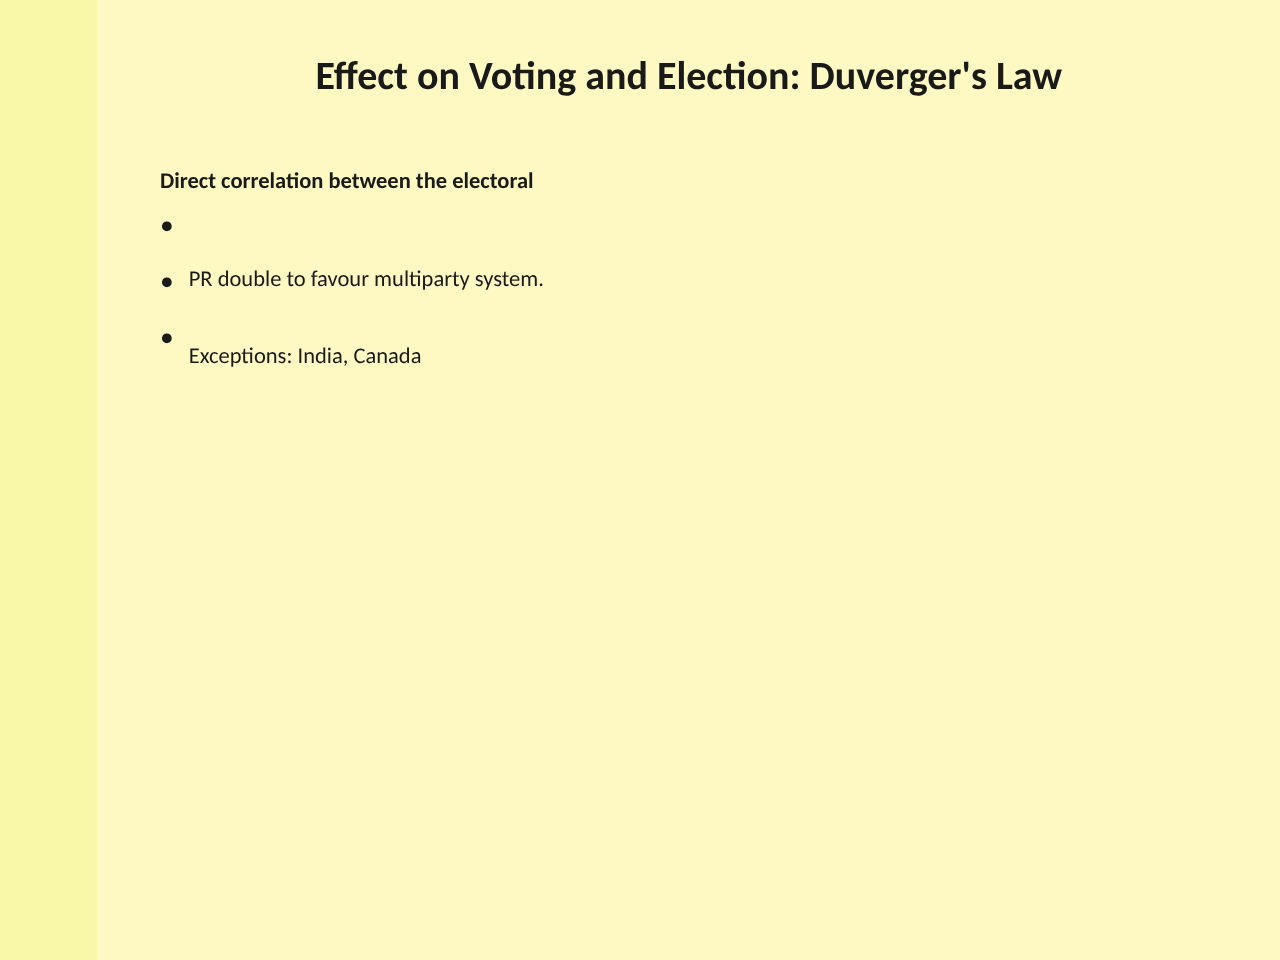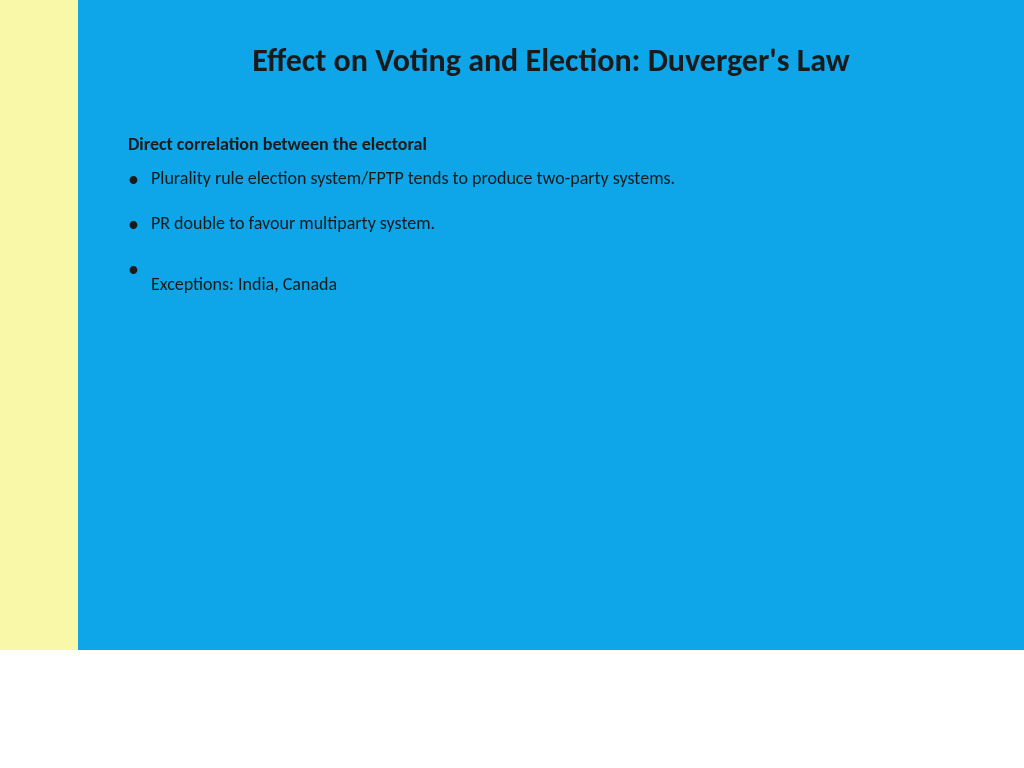--- a/index.html
+++ b/index.html
@@ -11,22 +11,22 @@
     body {
       width: 1024px;
       height: 768px;
       background: #ffffff;
       font-family: 'Calibri', 'Arial', sans-serif;
       overflow: hidden;
     }
 
     .slide-container {
       width: 1024px;
-      height: 650px;
-      background: #0ea5e9;
+      height: 768px;
+      background: #fef9c3;
       position: relative;
       display: flex;
     }
 
     .left-accent-bar {
       width: 78px;
       height: 100%;
       background: #f9f7a8;
       flex-shrink: 0;
     }
@@ -100,21 +100,20 @@
   <div class="left-accent-bar"></div>
   <div class="slide-content">
     <h1 class="slide-title">Effect on Voting and Election: Duverger's Law</h1>
     <div class="slide-body">
       <p class="intro-heading">
         <span>Direct correlation between the electoral</span><br>
       </p>
       <ul class="bullet-list">
         <li>
           <span class="bullet-dot">•</span>
-          <span class="bullet-text">Plurality rule election system/FPTP tends to produce two-party systems.</span>
         </li>
         <li>
           <span class="bullet-dot">•</span>
           <span class="bullet-text">PR double to favour multiparty system.</span>
         </li>
         <li>
           <span class="bullet-dot">•</span>
           <span class="bullet-text">
             <span class="sub-text">Exceptions: India, Canada</span>
           </span>

